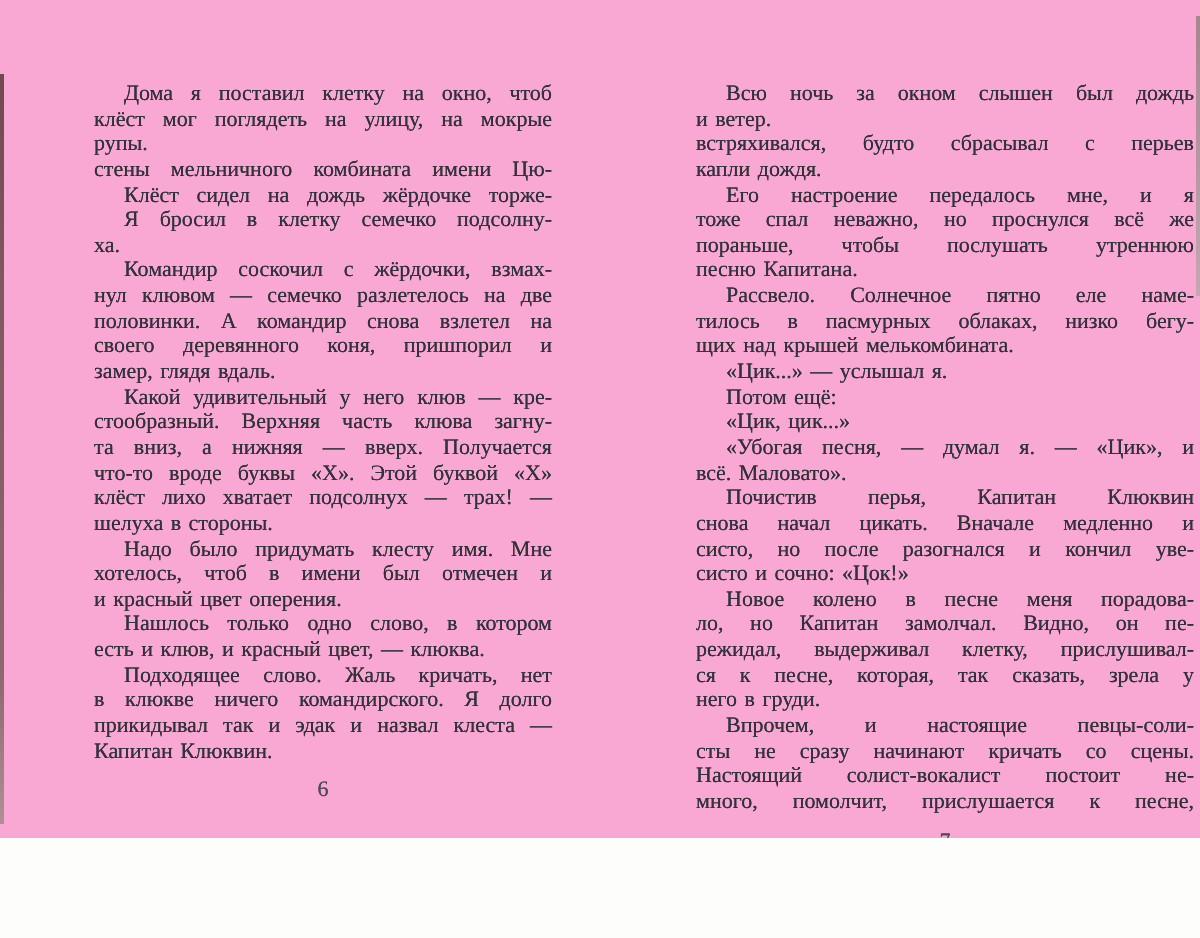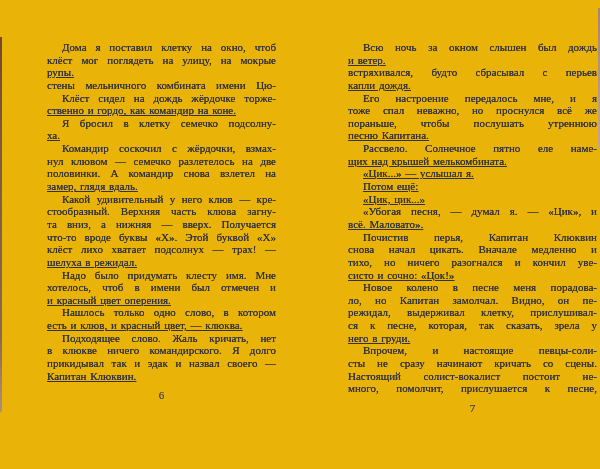--- a/index.html
+++ b/index.html
@@ -3,23 +3,23 @@
 <meta charset="utf-8">
 <style>
   html, body { margin: 0; padding: 0; }
   body {
     width: 600px; height: 469px;
     font-family: "Liberation Serif", "DejaVu Serif", serif;
     background: #fdfdfc;
   }
   .screen {
     position: relative;
-    width: 600px; height: 469px;
+    width: 600px; height: 419px;
     overflow: hidden;
-    background: #eab308;
+    background: #f9a8d4;
   }
   .page {
     position: absolute;
     top: 41px;
     color: #31323c;
   }
   .page-left  { left: 47px;  width: 229px; }
   .page-right { left: 348px; width: 249px; }
   .page-body {
     font-size: 11px;
@@ -29,21 +29,21 @@
   .paragraph { margin: 0; }
   .line {
     height: 12.65px;
     line-height: 12.65px;
     text-align: justify;
     text-align-last: justify;
     overflow: visible;
     white-space: normal;
   }
   .line.first { text-indent: 15px; }
-  .line.last  { text-align: center; text-align-last: left; text-decoration: underline; }
+  .line.last  { text-align: center; text-align-last: left; }
   .page-number {
     margin-top: 7px;
     text-align: center;
     font-size: 11px;
     color: #4a4b55;
     text-shadow: 0 0 0.3px #4a4b55;
   }
   .scan-edge-left {
     position: absolute;
     left: 0; top: 37px;
@@ -70,53 +70,53 @@
   <div class="page page-left">
     <div class="page-body">
         <div class="paragraph">
           <div class="line first">Дома я поставил клетку на окно, чтоб</div>
           <div class="line">клёст мог поглядеть на улицу, на мокрые</div>
           <div class="line last">рупы.</div>
           <div class="line">стены мельничного комбината имени Цю-</div>
         </div>
         <div class="paragraph">
           <div class="line first">Клёст сидел на дождь жёрдочке торже-</div>
-          <div class="line last">ственно и гордо, как командир на коне.</div>
         </div>
         <div class="paragraph">
           <div class="line first">Я бросил в клетку семечко подсолну-</div>
           <div class="line last">ха.</div>
         </div>
         <div class="paragraph">
           <div class="line first">Командир соскочил с жёрдочки, взмах-</div>
           <div class="line">нул клювом — семечко разлетелось на две</div>
           <div class="line">половинки. А командир снова взлетел на</div>
+          <div class="line">своего деревянного коня, пришпорил и</div>
           <div class="line last">замер, глядя вдаль.</div>
         </div>
         <div class="paragraph">
           <div class="line first">Какой удивительный у него клюв — кре-</div>
           <div class="line">стообразный. Верхняя часть клюва загну-</div>
           <div class="line">та вниз, а нижняя — вверх. Получается</div>
           <div class="line">что-то вроде буквы «Х». Этой буквой «Х»</div>
           <div class="line">клёст лихо хватает подсолнух — трах! —</div>
-          <div class="line last">шелуха в режидал.</div>
+          <div class="line last">шелуха в стороны.</div>
         </div>
         <div class="paragraph">
           <div class="line first">Надо было придумать клесту имя. Мне</div>
           <div class="line">хотелось, чтоб в имени был отмечен и</div>
           <div class="line last">и красный цвет оперения.</div>
         </div>
         <div class="paragraph">
           <div class="line first">Нашлось только одно слово, в котором</div>
           <div class="line last">есть и клюв, и красный цвет, — клюква.</div>
         </div>
         <div class="paragraph">
           <div class="line first">Подходящее слово. Жаль кричать, нет</div>
           <div class="line">в клюкве ничего командирского. Я долго</div>
-          <div class="line">прикидывал так и эдак и назвал своего —</div>
+          <div class="line">прикидывал так и эдак и назвал клеста —</div>
           <div class="line last">Капитан Клюквин.</div>
         </div>
       </div>
     <div class="page-number">6</div>
   </div>
 
   <div class="page page-right">
     <div class="page-body">
         <div class="paragraph">
           <div class="line first">Всю ночь за окном слышен был дождь</div>
@@ -127,39 +127,40 @@
           <div class="line last">капли дождя.</div>
         </div>
         <div class="paragraph">
           <div class="line first">Его настроение передалось мне, и я</div>
           <div class="line">тоже спал неважно, но проснулся всё же</div>
           <div class="line">пораньше, чтобы послушать утреннюю</div>
           <div class="line last">песню Капитана.</div>
         </div>
         <div class="paragraph">
           <div class="line first">Рассвело. Солнечное пятно еле наме-</div>
+          <div class="line">тилось в пасмурных облаках, низко бегу-</div>
           <div class="line last">щих над крышей мелькомбината.</div>
         </div>
         <div class="paragraph">
           <div class="line first last">«Цик...» — услышал я.</div>
         </div>
         <div class="paragraph">
           <div class="line first last">Потом ещё:</div>
         </div>
         <div class="paragraph">
           <div class="line first last">«Цик, цик...»</div>
         </div>
         <div class="paragraph">
           <div class="line first">«Убогая песня, — думал я. — «Цик», и</div>
           <div class="line last">всё. Маловато».</div>
         </div>
         <div class="paragraph">
           <div class="line first">Почистив перья, Капитан Клюквин</div>
           <div class="line">снова начал цикать. Вначале медленно и</div>
-          <div class="line">тихо, но ничего разогнался и кончил уве-</div>
+          <div class="line">систо, но после разогнался и кончил уве-</div>
           <div class="line last">систо и сочно: «Цок!»</div>
         </div>
         <div class="paragraph">
           <div class="line first">Новое колено в песне меня порадова-</div>
           <div class="line">ло, но Капитан замолчал. Видно, он пе-</div>
           <div class="line">режидал, выдерживал клетку, прислушивал-</div>
           <div class="line">ся к песне, которая, так сказать, зрела у</div>
           <div class="line last">него в груди.</div>
         </div>
         <div class="paragraph">

